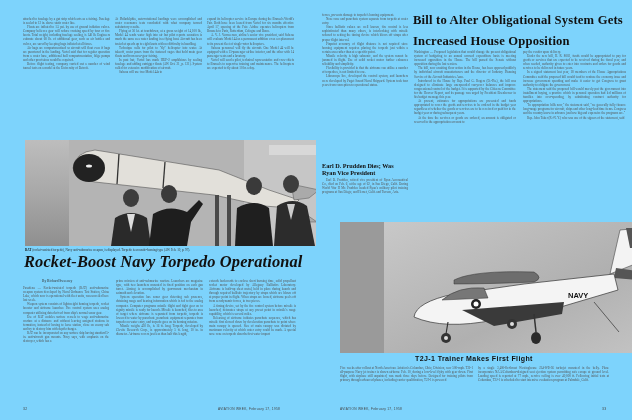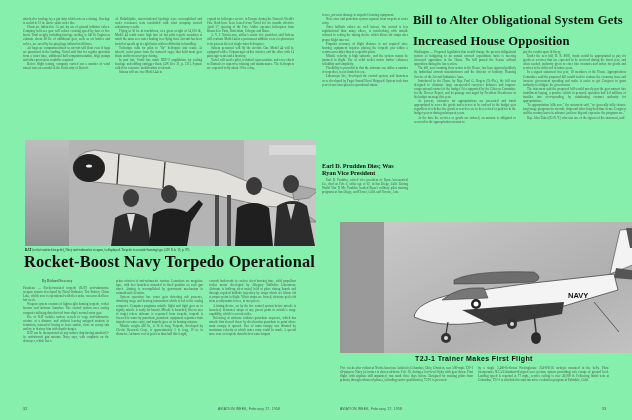--- a/index.html
+++ b/index.html
@@ -1,17 +1,17 @@
 <!DOCTYPE html>
 <html><head>
 <meta charset="utf-8">
 <style>
   html, body { margin:0; padding:0; background:#ffffff; }
   body { width:632px; height:420px; position:relative; overflow:hidden; font-family:"Liberation Serif","DejaVu Serif",serif; color:#222; }
-  .page { position:absolute; top:0; height:420px; background:#86efac; }
+  .page { position:absolute; top:0; height:420px; background:#7dd3fc; }
   .page.left { left:0; width:316px; }
   .page.right { left:316px; width:316px; }
   .col { position:absolute; font-size:3.2px; line-height:4.1px; color:#555; text-align:justify; overflow:hidden; }
   .col p { margin:0 0 0 0; text-indent:4px; }
   .col p.first { text-indent:0; }
   .photo { position:absolute; background:#9a9a9a; overflow:hidden;padding-left:44px; }
   .caption { position:absolute; font-size:3.4px; line-height:4px; color:#333; white-space:nowrap; }
   .caption b { color:#111; }
   .headline-big { position:absolute; font-family:"Liberation Serif","DejaVu Serif",serif; font-weight:bold; color:#111; white-space:nowrap; letter-spacing:0.2px; }
   .byline { position:absolute; font-size:4.2px; color:#333; }
@@ -74,21 +74,21 @@
       <path d="M205,106 L208,66 Q224,56 238,66 L246,106 Z" fill="#2c2c2c"></path>
       <path d="M218,64 L222,80 L226,64 Z" fill="#ccc"></path>
     </svg>
   </div>
 
   <div class="caption" style="left:25px; top:248px; width:270px; font-size:3.2px;">
     <b>RAT</b>
     <span>(rocket-assisted torpedo), Navy anti-submarine weapon, is displayed. Torpedo is acoustic-homing type (AW Feb. 10, p. 97).</span>
   </div>
 
-  <h1 class="headline-big" style="left:24px; top:252px; margin:0; font-size:16.4px; line-height:20px; letter-spacing:0.15px;">Rocket-Boost Navy Torpedo Operational</h1>
+  <h1 class="headline-big" style="left:24px; top:252px; margin:0; font-size:16.4px; line-height:20px; letter-spacing:0.15px;font-style:italic;">Rocket-Boost Navy Torpedo Operational</h1>
 
   <div class="byline" style="left:42px; top:279px; font-size:3.6px;">By Richard Sweeney</div>
 
   <div class="col" style="left:23px; top:286px; width:86px; height:108px;">
     <p class="first">Pasadena — Rocket-assisted torpedo (RAT) anti-submarine weapon system developed by Naval Ordnance Test Station, China Lake, which now is operational with fleet units, was unveiled here last week.</p>
     <p>Weapon system consists of lightweight homing torpedo, rocket booster and airframe launcher. Fire control system uses analog computer utilizing data derived from ship's normal sonar gear.</p>
     <p>Use of RAT enables surface vessels to wage anti-submarine warfare at a distance and without leaving assigned stations in formation, instead of having to leave station, close on enemy sub and try to destroy him with depth charges.</p>
     <p>RAT can be incorporated on any surface ship having standard 5-in. anti-aircraft gun mounts. Navy says, with emphasis on the destroyer, which has a</p>
   </div>
 

